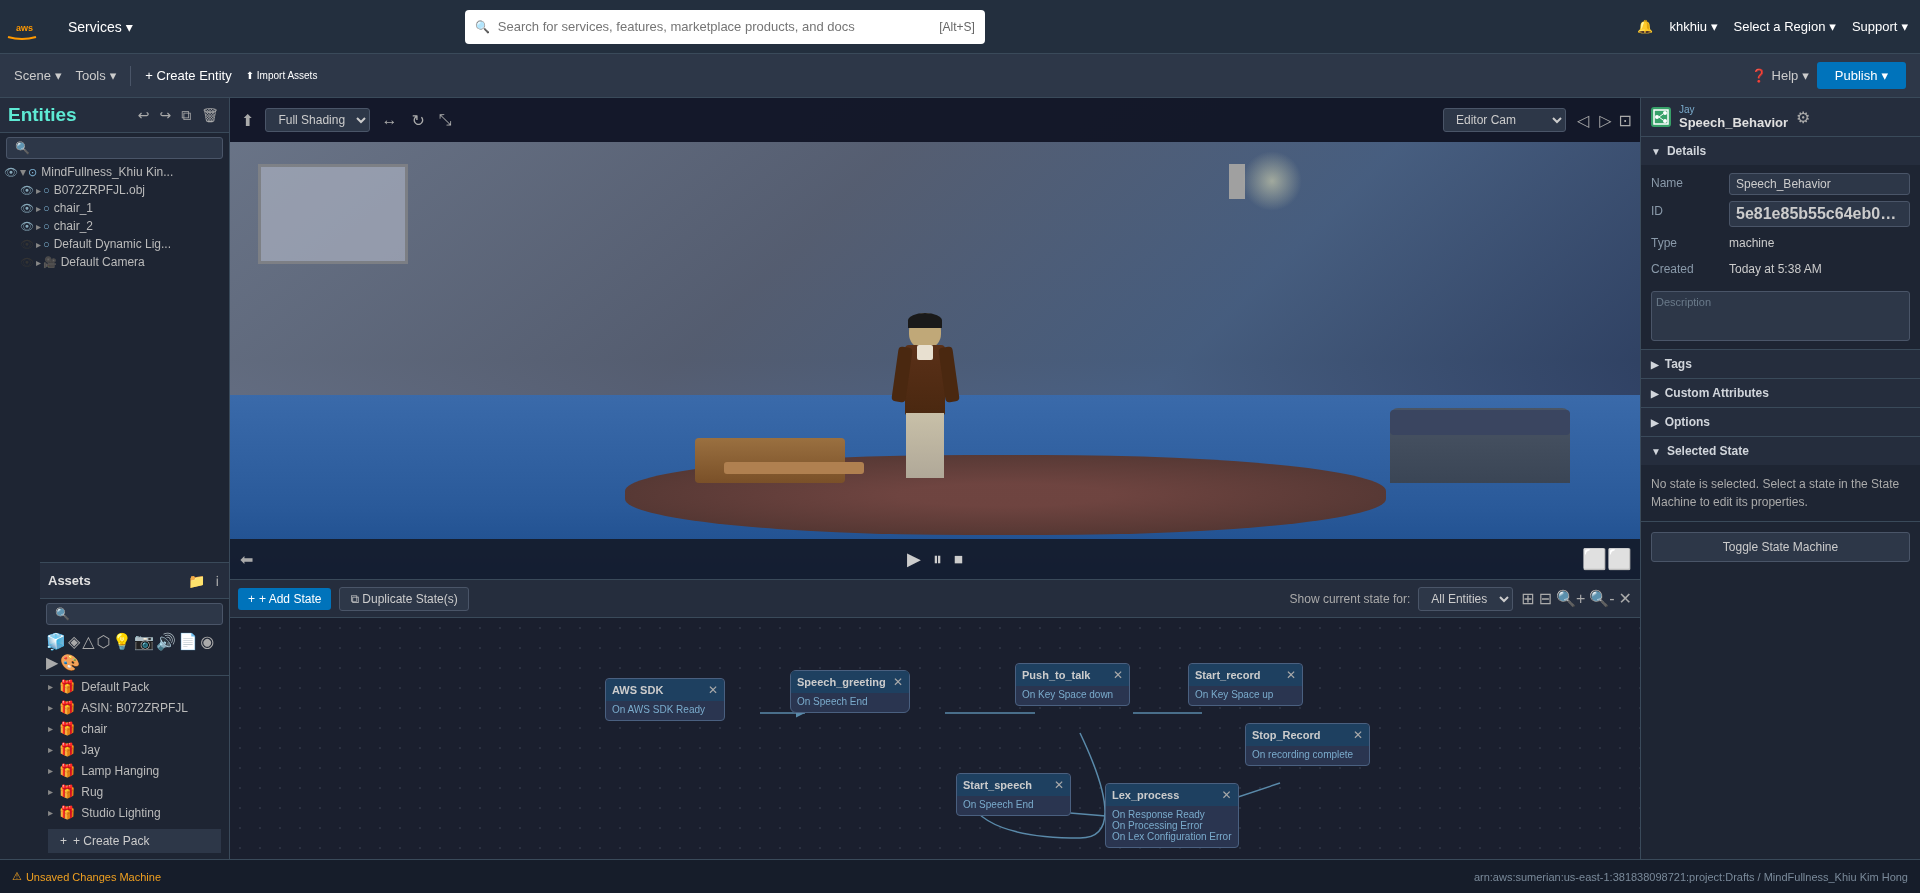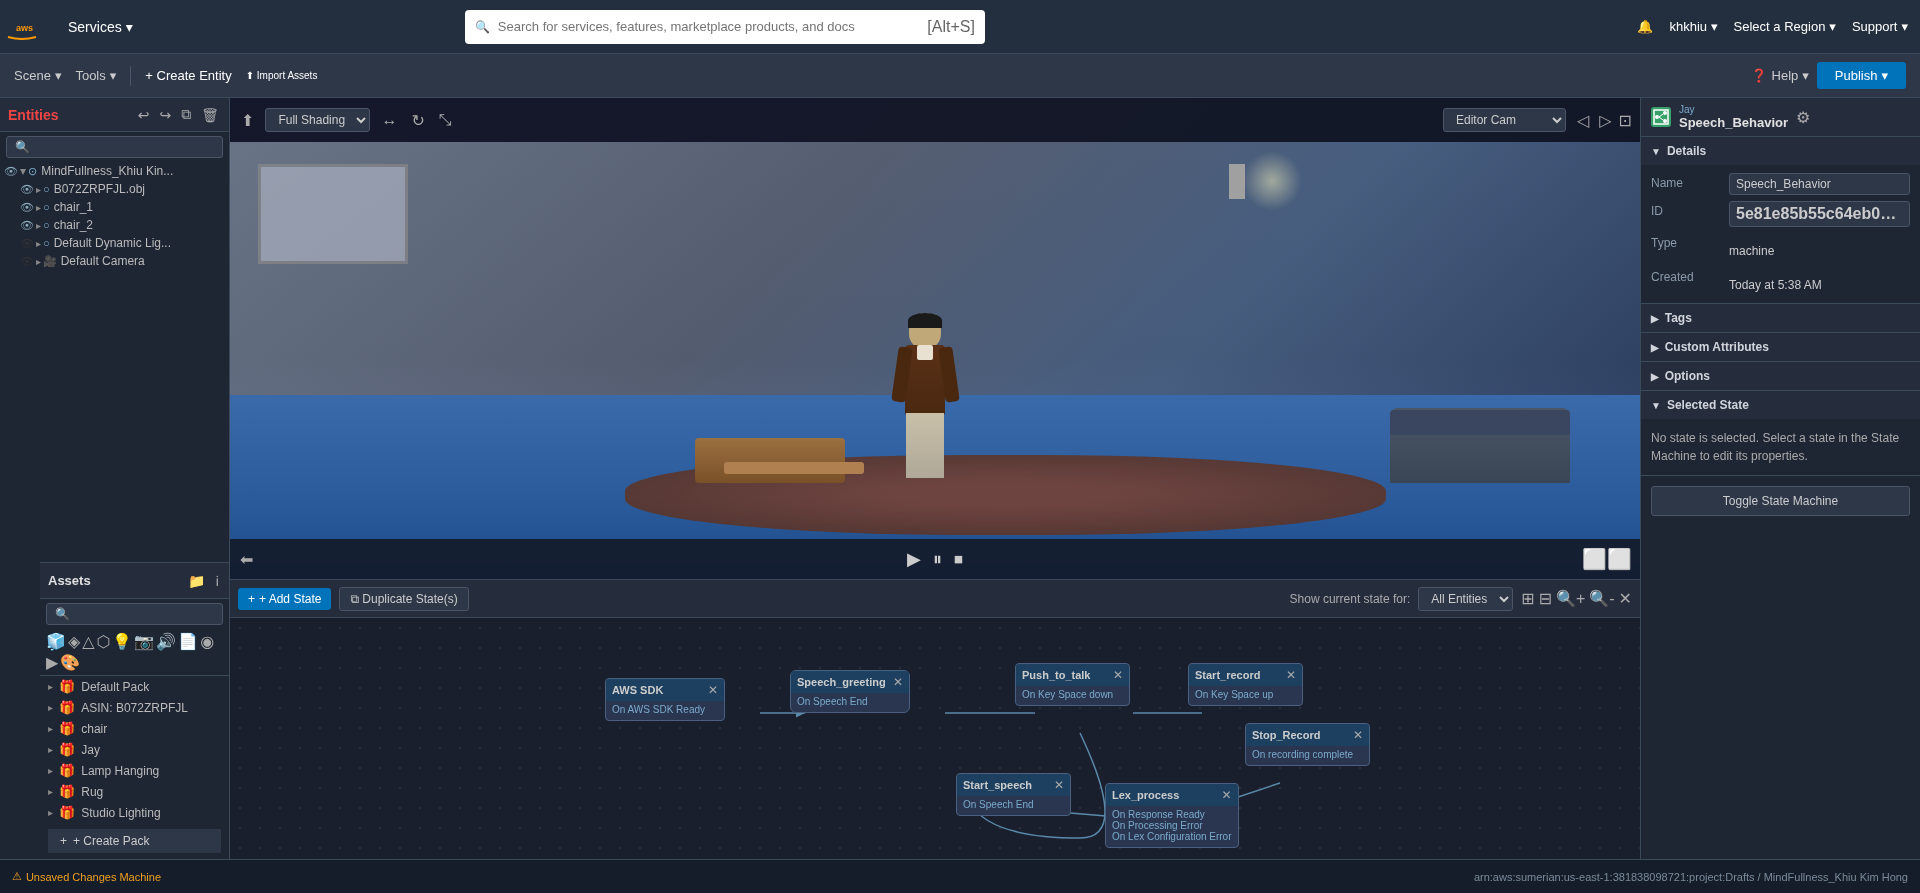--- a/index.html
+++ b/index.html
@@ -19,21 +19,21 @@
       background: none; border: none; cursor: pointer; font-size: 14px;
     }
     .search-bar {
       flex: 1; max-width: 520px; margin: 0 auto;
       display: flex; align-items: center; background: #fff; border-radius: 4px;
       padding: 0 10px; height: 34px; gap: 8px;
     }
     .search-bar input {
       border: none; outline: none; flex: 1; font-size: 13px; color: #333;
     }
-    .search-shortcut { color: #666; font-size: 16px; }
+    .search-shortcut { color: #666; font-size: 12px; }
     .nav-right { display: flex; align-items: center; gap: 16px; margin-left: auto; color: #fff; }
     .nav-right span { font-size: 13px; cursor: pointer; display: flex; align-items: center; gap: 4px; }
 
     
     #tool-bar {
       display: flex; align-items: center; background: #2d3748; height: 44px;
       padding: 0 14px; gap: 14px; border-bottom: 1px solid #3a4a5a;
     }
     .tool-btn { color: #ccc; background: none; border: none; cursor: pointer; font-size: 13px; display: flex; align-items: center; gap: 4px; }
     .tool-separator { width: 1px; height: 20px; background: #4a5568; }
@@ -185,21 +185,21 @@
     .rp-section { border-bottom: 1px solid #3a4a5a; }
     .rp-section-header {
       display: flex; align-items: center; padding: 7px 10px;
       cursor: pointer; background: #252d3d; font-size: 12px; font-weight: bold;
     }
     .rp-section-header .arrow { margin-right: 6px; font-size: 10px; }
     .rp-details { padding: 8px 10px; display: flex; flex-direction: column; gap: 6px; }
     .rp-field { display: flex; gap: 8px; align-items: flex-start; }
     .rp-field-label { color: #8a9aaa; font-size: 12px; width: 70px; flex-shrink: 0; padding-top: 3px; }
     .rp-field-value { color: #ccc; font-size: 12px; flex: 1; background: #2d3748; padding: 3px 6px; border-radius: 3px; border: 1px solid #4a5568; overflow: hidden; text-overflow: ellipsis; white-space: nowrap; }
-    .rp-field-value.plain { background: none; border: none; padding: 3px 0; margin-top: 8px; }
+    .rp-field-value.plain { background: none; border: none; padding: 3px 0; }
     .rp-description-box {
       margin: 4px 10px 8px; padding: 4px; background: #2d3748;
       border: 1px solid #4a5568; border-radius: 3px; color: #6a7a8a;
       font-size: 11px; height: 50px;
     }
 
     .rp-selected-state { padding: 10px; font-size: 12px; color: #aaa; line-height: 1.5; }
     .toggle-sm-btn {
       margin: 10px; padding: 7px; background: #2d3748; border: 1px solid #4a5568;
       color: #ccc; cursor: pointer; font-size: 12px; border-radius: 3px; text-align: center;
@@ -284,21 +284,21 @@
       <span>Publish</span> ▾
     </button>
   </div>
 </div>
 
 <div id="main">
 
   <div id="left-panel">
 
     <div class="panel-header">
-      <span style="font-size:14px;font-weight:bold;color:#ef4444;">Entities</span>
+      <span style="font-size:19px;font-weight:bold;color:#5eead4;">Entities</span>
       <div class="panel-header-actions">
         <button class="panel-icon-btn">↩</button>
         <button class="panel-icon-btn">↪</button>
         <button class="panel-icon-btn">⧉</button>
         <button class="panel-icon-btn">🗑</button>
       </div>
     </div>
     <input class="search-input-box" type="text" placeholder="🔍" style="">
     <div class="panel-scroll-container">
       <div class="entity-tree">
@@ -622,20 +622,23 @@
         </div>
         <div class="rp-field">
           <span class="rp-field-label">Type</span>
           <span class="rp-field-value plain">machine</span>
         </div>
         <div class="rp-field">
           <span class="rp-field-label">Created</span>
           <span class="rp-field-value plain">Today at 5:38 AM</span>
         </div>
       </div>
+      <div class="rp-description-box">
+        <span style="color:#6a7a8a;">Description</span>
+      </div>
     </div>
 
     <div class="rp-section">
       <div class="rp-section-header">
         <span class="arrow">▶</span>
         <span>Tags</span>
       </div>
     </div>
 
     <div class="rp-section">

